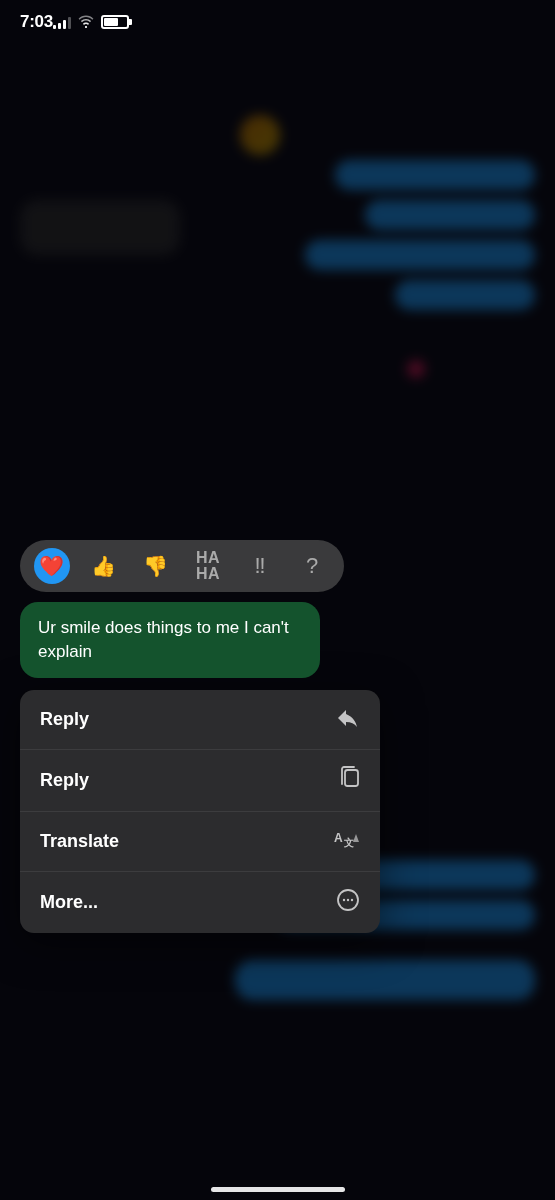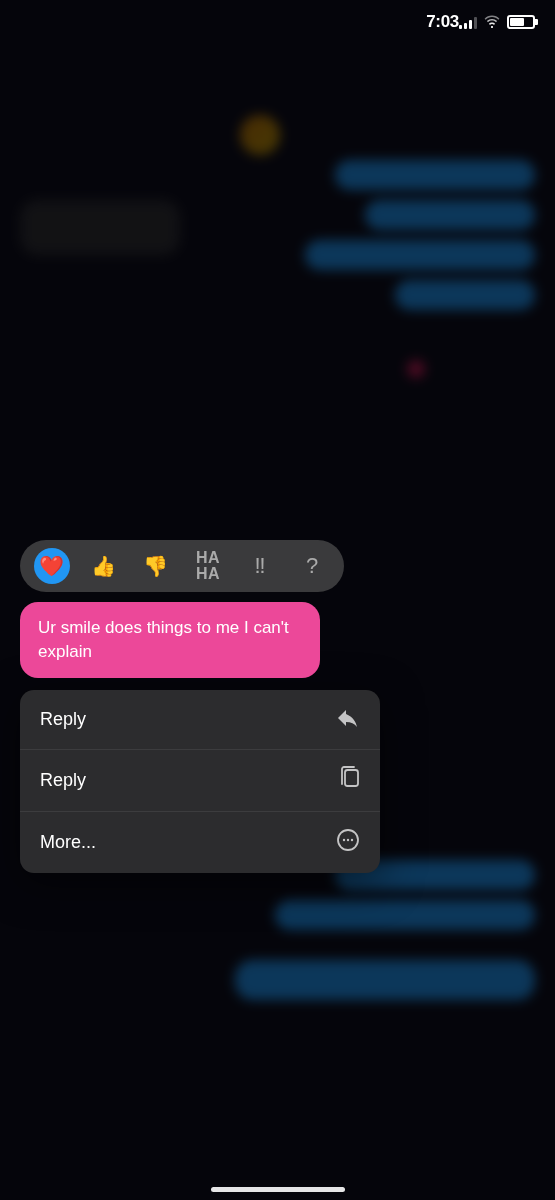--- a/index.html
+++ b/index.html
@@ -19,26 +19,26 @@
       position: absolute;
       inset: 0;
       background: #0d0d1a;
       z-index: 0;
     }
 
     
     .status-bar {
       position: absolute;
       top: 0;
-      left: 12px;
+      left: 0;
       right: 0;
       height: 44px;
       display: flex;
       align-items: center;
-      justify-content: flex-end;
+      justify-content: flex-start;
       padding: 0 20px;
       z-index: 100;
     }
 
     .status-time {
       color: white;
       font-size: 17px;
       font-weight: 600;
       letter-spacing: -0.3px;
     }
@@ -148,21 +148,21 @@
       line-height: 1;
     }
 
     .reaction-text span {
       display: block;
       text-align: center;
     }
 
     
     .message-bubble {
-      background: #ec4899;
+      background: #14532d;
       border-radius: 18px;
       padding: 14px 18px;
       max-width: 300px;
       color: white;
       font-size: 17px;
       line-height: 1.4;
       margin-bottom: 12px;
       position: relative;
     }
 
@@ -184,21 +184,21 @@
       border-bottom: 1px solid rgba(255,255,255,0.08);
     }
 
     .context-menu-item:last-child {
       border-bottom: none;
     }
 
     .context-menu-label {
       color: white;
       font-size: 18px;
-      font-weight: 400;
+      font-weight: 700;
     }
 
     .context-menu-icon {
       color: white;
       font-size: 20px;
       opacity: 0.85;
     }
 
     
     .home-indicator {
@@ -346,20 +346,30 @@
     <div class="context-menu-item">
       <span class="context-menu-label">Reply</span>
       <span class="context-menu-icon">
         <svg width="22" height="24" viewBox="0 0 22 24" fill="none" stroke="white" stroke-width="1.8" opacity="0.85">
           <rect x="7" y="4" width="13" height="16" rx="2.5" ry="2.5"></rect>
           <path d="M4 18V3a2 2 0 0 1 2-2h10" stroke-linecap="round"></path>
         </svg>
       </span>
     </div>
 
+    <div class="context-menu-item">
+      <span class="context-menu-label">Translate</span>
+      <span class="context-menu-icon">
+        <svg width="26" height="22" viewBox="0 0 26 22" fill="white" opacity="0.85">
+          <text x="0" y="14" font-size="12" font-weight="700" font-family="Arial">A</text>
+          <text x="10" y="18" font-size="10" font-weight="700" font-family="Arial" fill="white">文</text>
+          <path d="M22 6 L19 14 L25 14 Z" fill="white" opacity="0.7"></path>
+        </svg>
+      </span>
+    </div>
 
     <div class="context-menu-item">
       <span class="context-menu-label">More...</span>
       <span class="context-menu-icon">
         <svg width="24" height="24" viewBox="0 0 24 24" fill="none" stroke="white" stroke-width="1.8" opacity="0.85">
           <circle cx="12" cy="12" r="10"></circle>
           <circle cx="8" cy="12" r="1.2" fill="white" stroke="none"></circle>
           <circle cx="12" cy="12" r="1.2" fill="white" stroke="none"></circle>
           <circle cx="16" cy="12" r="1.2" fill="white" stroke="none"></circle>
         </svg>

